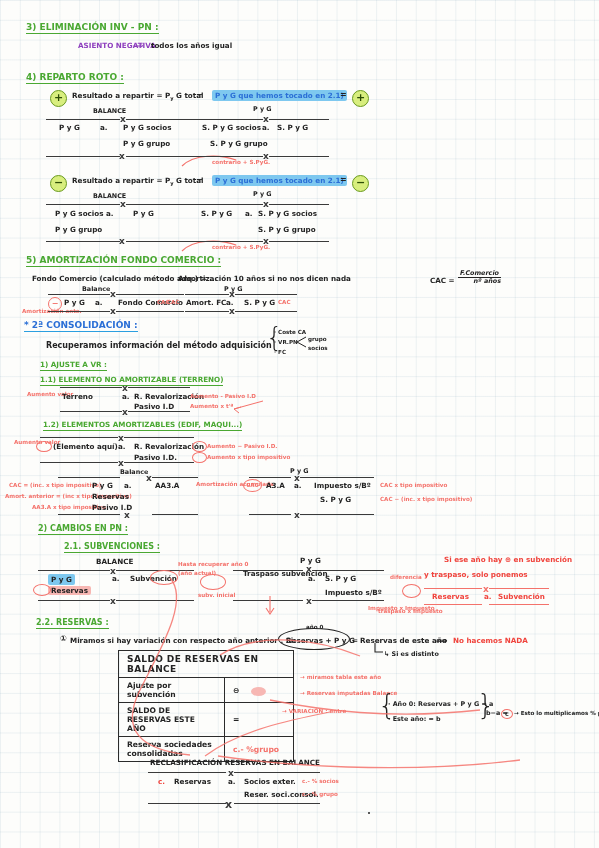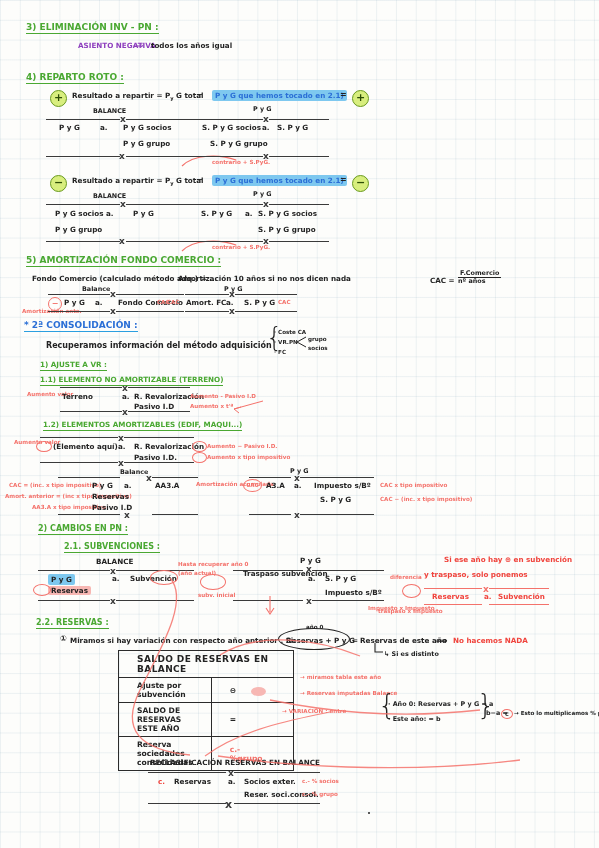--- a/index.html
+++ b/index.html
@@ -44,32 +44,32 @@
   .circ.lime{background:#d8ee7e;border-color:#6a9a20;color:#2d4d06;}
   .circ.red{border-color:#f4726b;color:#f4726b;}
 
   
   .rule{position:absolute;height:0;border-top:1.7px solid #3a3a3a;}
   .rule.red-rule{border-top:1.5px solid #f4726b;}
   .tcross{position:absolute;font-size:9px;color:#3a3a3a;font-weight:700;}
 
   
   .tbl{position:absolute;border-collapse:collapse;font-size:7.6px;}
-  .tbl td{border:1.3px solid #2b2b2b;padding:3px 18px;height:13px;font-weight:700;color:#232323;}
+  .tbl td{border:1.3px solid #2b2b2b;padding:3px 8px;height:13px;font-weight:700;color:#232323;}
   .tbl td.val{width:52px;}
   .tbl td.hdr{font-size:9px;letter-spacing:.4px;}
   .tbl td.redtxt{color:#f4726b;font-weight:700;}
 
   .sz5{font-size:5.6px;}
   .sz6{font-size:6.4px;}
   .sz7{font-size:7.2px;}
   .sz8{font-size:8px;}
   .sz9{font-size:9px;}
   .sup{font-size:.7em;vertical-align:sub;}
-  .frac{display:inline-block;text-align:left;vertical-align:middle;font-size:6.4px;line-height:1.15;}
+  .frac{display:inline-block;text-align:right;vertical-align:middle;font-size:6.4px;line-height:1.15;font-style:italic;}
   .frac .num{border-bottom:1.2px solid #232323;display:block;padding:0 2px;}
   .brace{font-size:26px;font-weight:300;display:inline-block;vertical-align:middle;}
   .ellipse{
     position:absolute;border:1.5px solid #f4726b;border-radius:50%;
   }
   svg.ann{position:absolute;overflow:visible;pointer-events:none;}
 </style>
 </head>
 <body>
 

